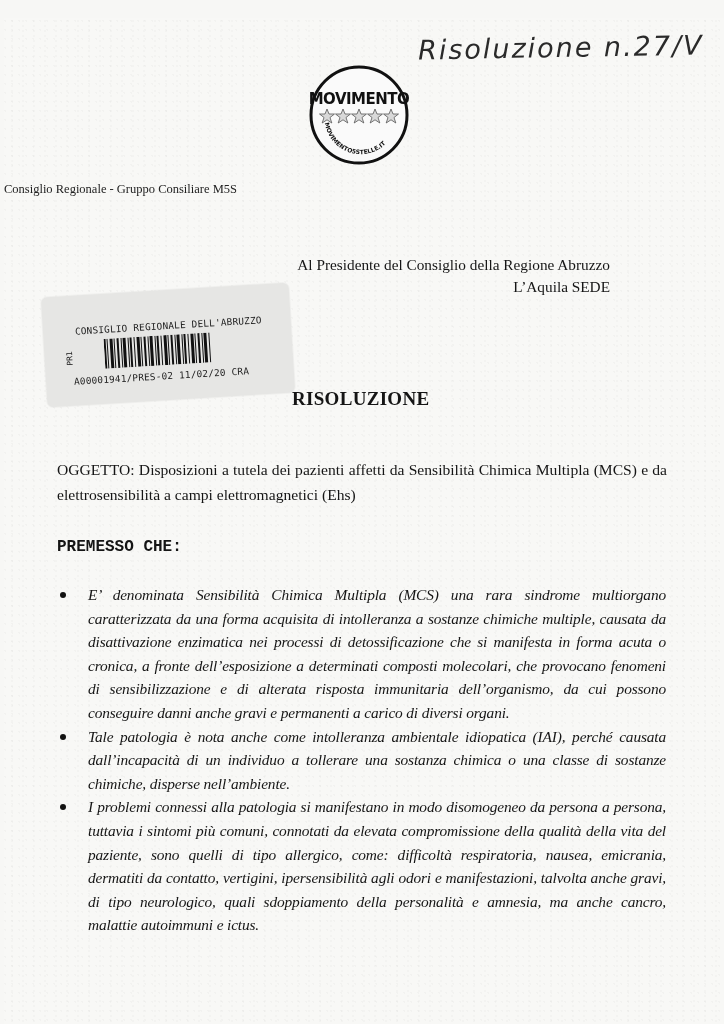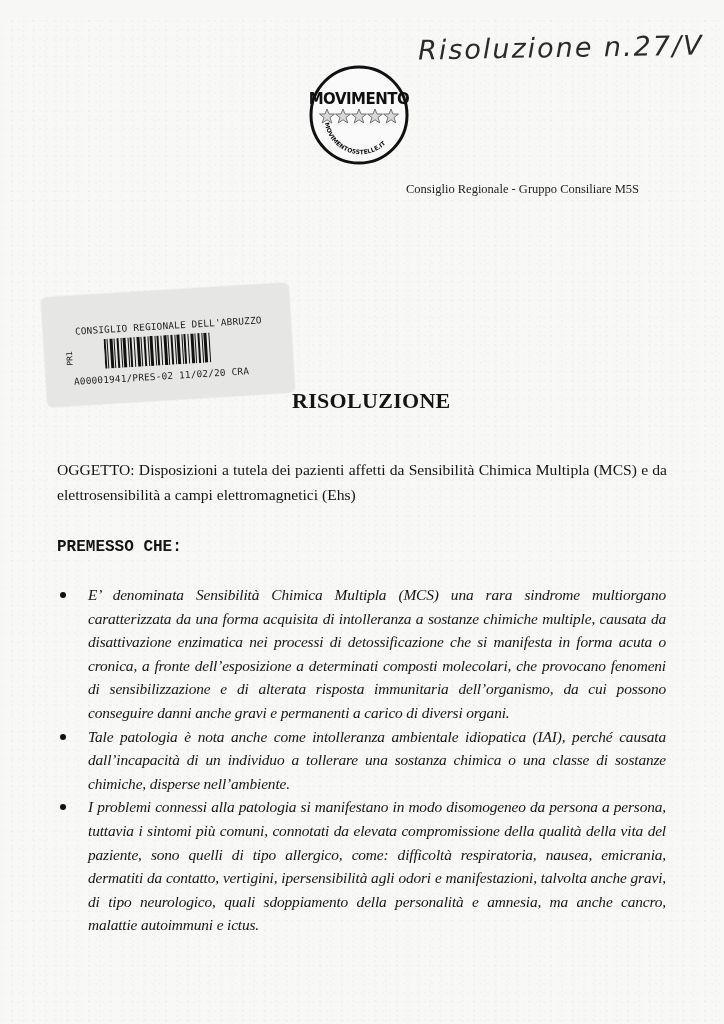--- a/index.html
+++ b/index.html
@@ -22,21 +22,21 @@
     position:absolute; left:414px; top:14px;
     font-family:"DejaVu Sans", sans-serif;
     font-style:italic; font-weight:200;
     font-size:27px; letter-spacing:2px;
     color:#2a2a2a; transform:rotate(-1deg);
   }
   .logo {
     position:absolute; left:303px; top:45px; width:104px; height:104px;
   }
   .group-line {
-    position:absolute; left:0; width:635px; top:164px; text-align:right;
+    position:absolute; left:0; width:635px; top:164px; text-align:left;
     font-size:12.5px; color:#222;
   }
   .addr { position:absolute; right:118px; text-align:right; font-size:15.3px; line-height:22px; }
   .addr1 { top:236px; }
   .addr2 { top:297px; }
   .stamp {
     position:absolute; left:40px; top:272px; width:248px; height:110px;
     background:#e6e6e4;
     border-radius:6px;
     transform:rotate(-3.5deg);
@@ -51,21 +51,21 @@
     font-family:"DejaVu Sans Mono", monospace; font-size:8px; color:#222;
     transform:rotate(-90deg);
   }
   .barcode { position:absolute; left:60px; top:45px; width:120px; height:30px; }
   .stamp-line2 {
     position:absolute; left:28px; top:80px;
     font-family:"DejaVu Sans Mono", monospace; font-size:9.4px; color:#222; letter-spacing:0.2px;
   }
   .title {
     position:absolute; left:288px; top:370px;
-    font-weight:bold; font-size:22px; letter-spacing:0.3px;
+    font-weight:bold; font-size:19px; letter-spacing:0.3px;
   }
   .oggetto {
     position:absolute; left:53px; top:439px; width:610px;
     font-family:"Liberation Sans Narrow", "Liberation Serif", serif;
     font-weight:normal; font-size:15.6px; line-height:25px;
     text-align:justify;
   }
   .premesso {
     position:absolute; left:53px; top:520px;
     font-weight:bold; font-size:16px;font-family:Liberation Mono, monospace;
@@ -105,20 +105,24 @@
         <polygon transform="translate(84,53)" points="0,-7 2,-2 7.5,-2 3,1.5 4.8,7 0,3.8 -4.8,7 -3,1.5 -7.5,-2 -2,-2"></polygon>
       </g>
       <text font-family="DejaVu Sans, sans-serif" font-weight="bold" font-size="6" fill="#111">
         <textPath href="#arcPath">MOVIMENTO5STELLE.IT</textPath>
       </text>
     </svg>
   </div>
 
   <div class="group-line">Consiglio Regionale - Gruppo Consiliare M5S</div>
 
+  <div class="addr addr1">
+    <div>Al Presidente del Consiglio della Regione Abruzzo</div>
+    <div>L’Aquila SEDE</div>
+  </div>
 
   <div class="stamp">
     <div class="stamp-line1">CONSIGLIO REGIONALE DELL'ABRUZZO</div>
     <div class="stamp-pr">PR1</div>
     <svg class="barcode" viewBox="0 0 120 30">
       <g fill="#111">
         <rect x="0" y="0" width="2" height="30"></rect>
           <rect x="3" y="0" width="1" height="30"></rect>
         <rect x="6" y="0" width="3" height="30"></rect>
           <rect x="10" y="0" width="1" height="30"></rect>

